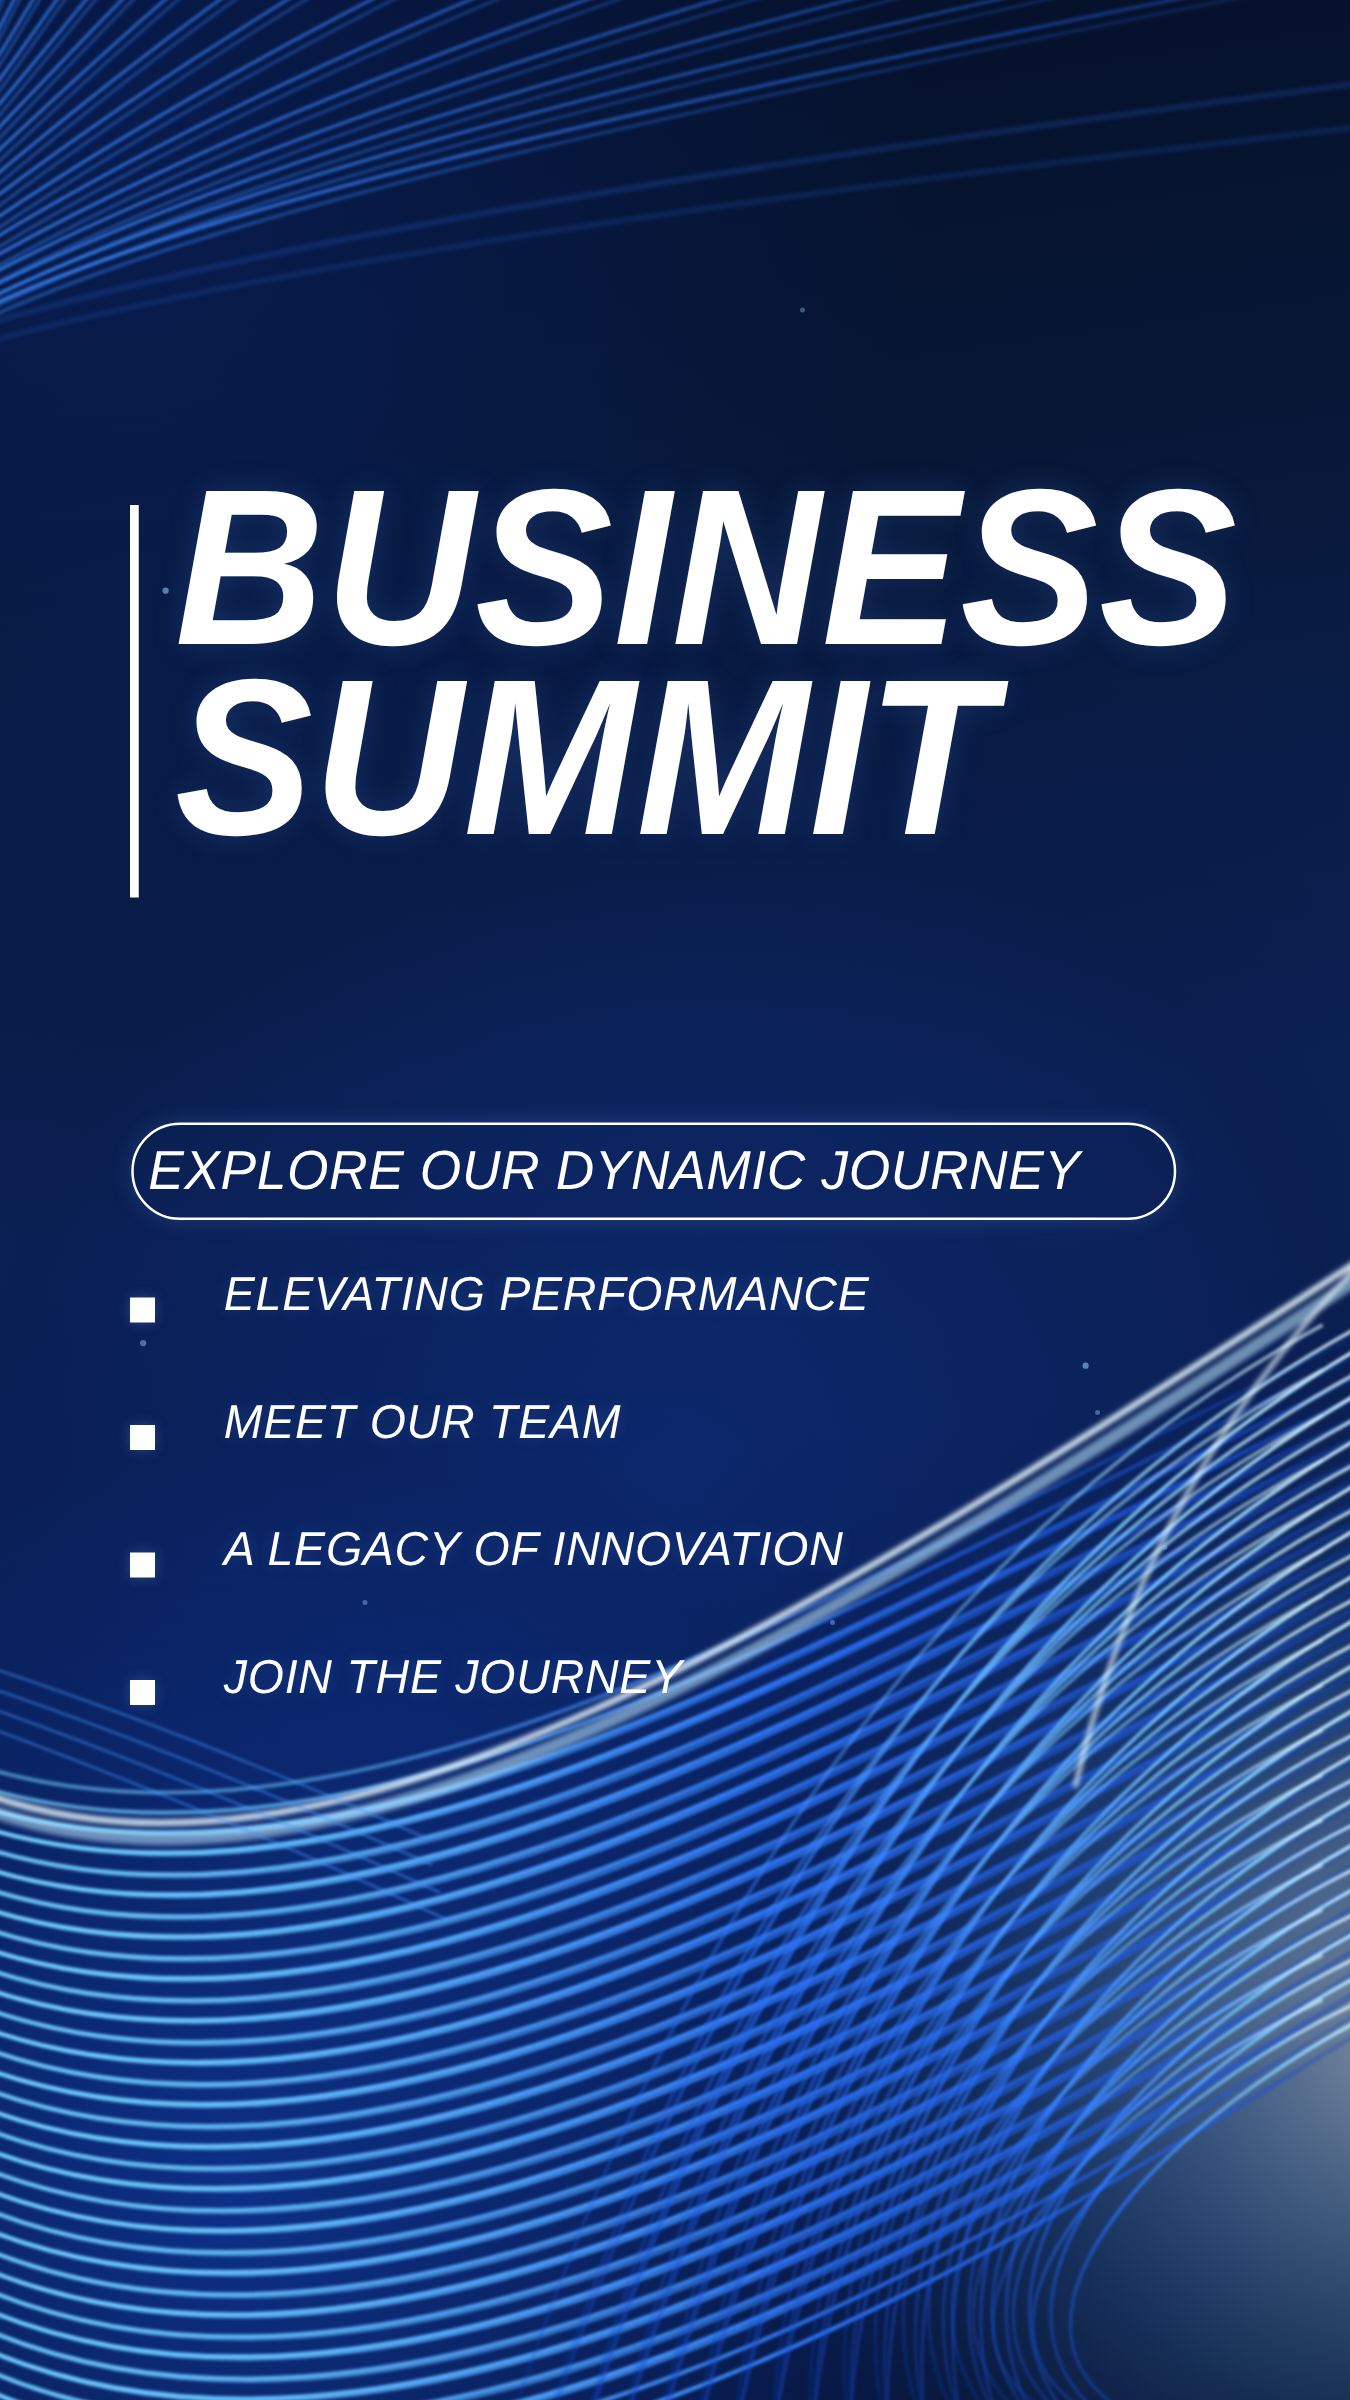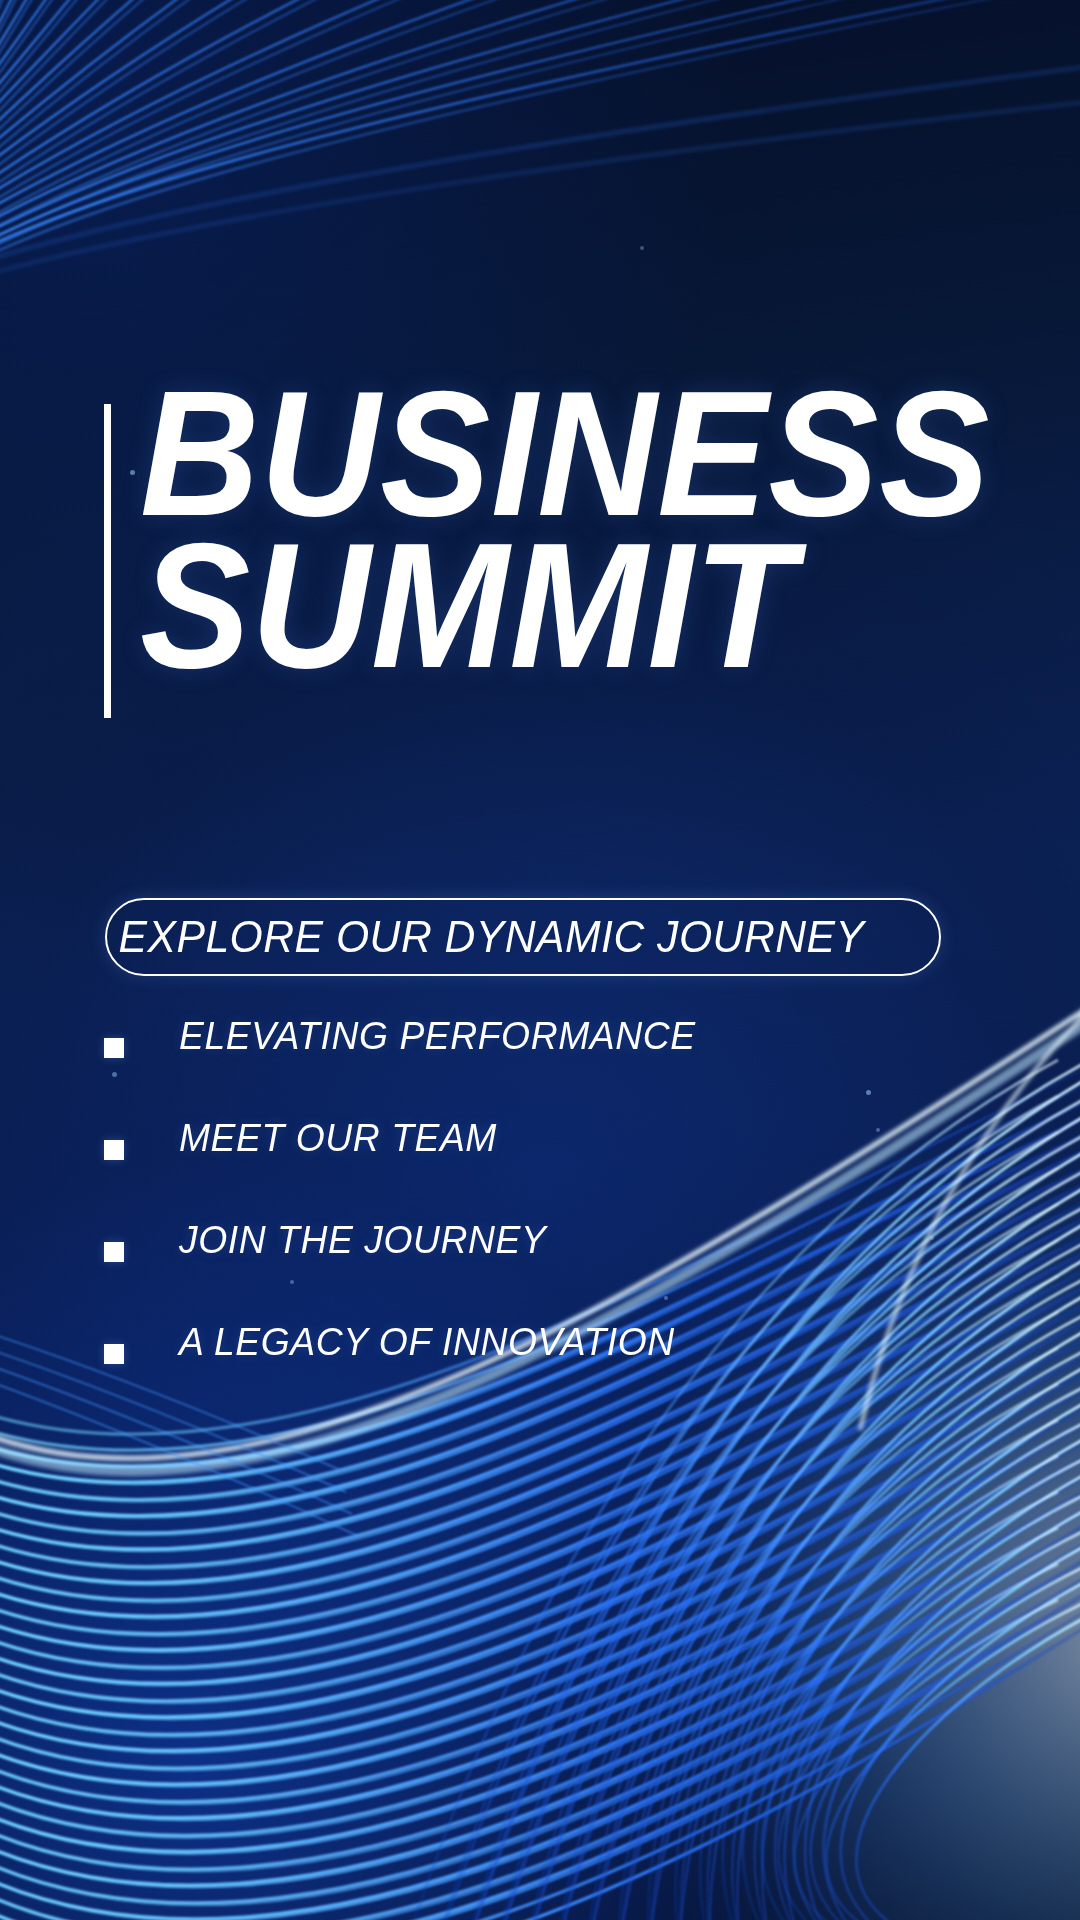--- a/index.html
+++ b/index.html
@@ -267,21 +267,21 @@
     <li class="bullet-row">
       <span class="bullet-marker"></span>
       <span class="bullet-text">ELEVATING PERFORMANCE</span>
     </li>
     <li class="bullet-row">
       <span class="bullet-marker"></span>
       <span class="bullet-text">MEET OUR TEAM</span>
     </li>
     <li class="bullet-row">
       <span class="bullet-marker"></span>
+      <span class="bullet-text">A LEGACY OF INNOVATION</span>
+    </li>
+    <li class="bullet-row">
+      <span class="bullet-marker"></span>
       <span class="bullet-text">JOIN THE JOURNEY</span>
     </li>
-    <li class="bullet-row">
-      <span class="bullet-marker"></span>
-      <span class="bullet-text">A LEGACY OF INNOVATION</span>
-    </li>
   </ul>
 
 </div>
 
 </body></html>

